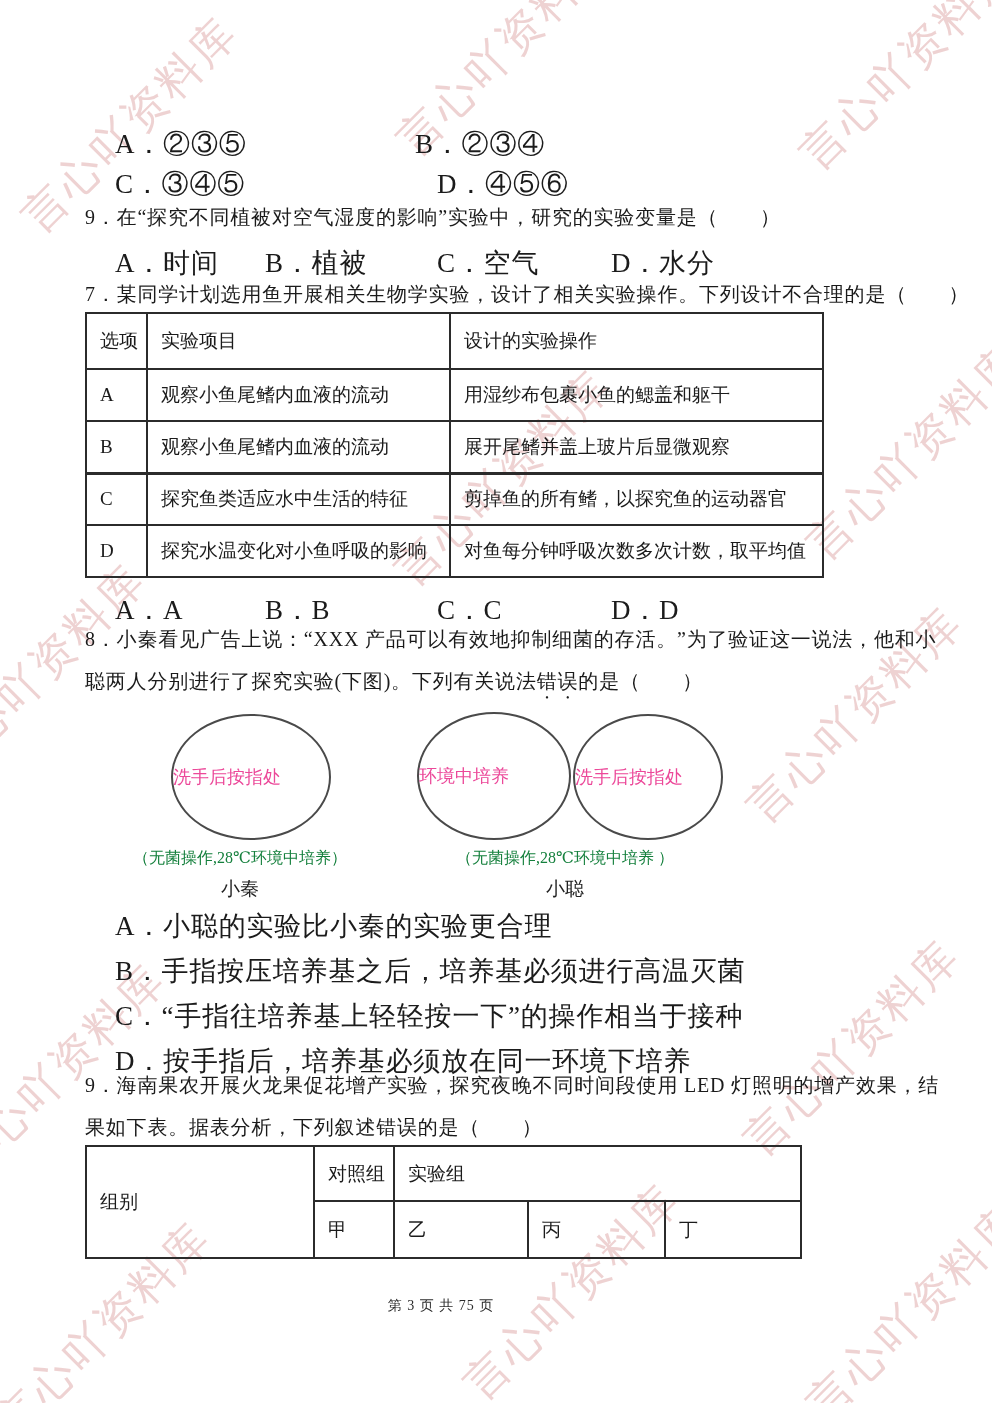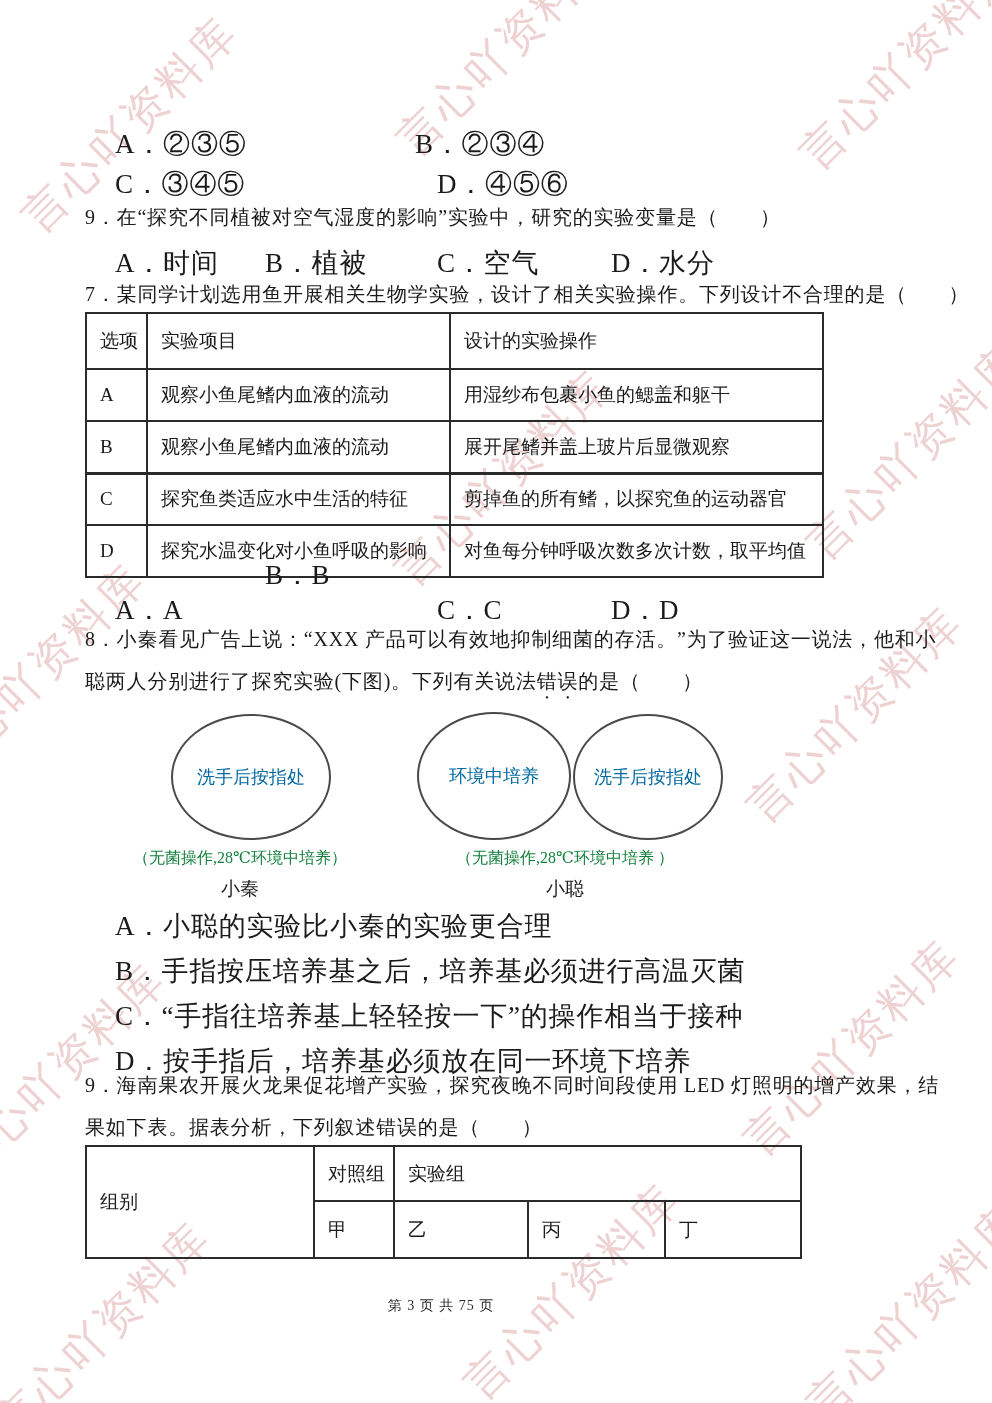--- a/index.html
+++ b/index.html
@@ -29,22 +29,22 @@
     font-size:19px;color:#1b1b1b;table-layout:fixed;
   }
   table.grid td{
     border:2px solid #2b2b2b;padding:0 0 0 13px;
     vertical-align:middle;text-align:left;overflow:hidden;white-space:nowrap;margin-left:35px;
   }
   table.grid tr.thick td{border-top:3px solid #2b2b2b;}
   .diagram{position:absolute;left:85px;top:700px;width:740px;height:205px;z-index:1;}
   .dish{
     position:absolute;border:2px solid #4a4a4a;border-radius:50%;
-    display:flex;align-items:center;justify-content:center;
-    font-size:18px;color:#0369a1;background:transparent;font-family:Liberation Serif, serif;
+    display:flex;align-items:center;
+    font-size:18px;color:#ec4899;background:transparent;font-family:Liberation Serif, serif;
   }
   .dcap{position:absolute;text-align:center;font-size:16px;white-space:nowrap;color:#15803d;}
   .dname{position:absolute;text-align:center;font-size:19px;white-space:nowrap;color:#222;}
   .footer{
     position:absolute;left:0;top:1297px;width:882px;text-align:center;
     font-size:14px;color:#2b2b2b;letter-spacing:1px;z-index:1;
     font-family:"Liberation Serif","DejaVu Serif",serif;
   }
 </style>
 </head>
@@ -107,21 +107,21 @@
     </tr>
     <tr style="height:52px">
       <td>D</td>
       <td>探究水温变化对小鱼呼吸的影响</td>
       <td>对鱼每分钟呼吸次数多次计数，取平均值</td>
     </tr>
   </tbody>
     </table>
 
   <div class="abs" style="left:115px;top:592px">A．A</div>
-  <div class="abs" style="left:265px;top:557px">B．B</div>
+  <div class="abs" style="left:265px;top:592px">B．B</div>
   <div class="abs" style="left:437px;top:592px">C．C</div>
   <div class="abs" style="left:611px;top:592px">D．D</div>
 
   <div class="abs stem" style="left:85px;top:626px">8．小秦看见广告上说：“XXX 产品可以有效地抑制细菌的存活。”为了验证这一说法，他和小</div>
   <div class="abs stem" style="left:85px;top:668px"><span>聪两人分别进行了探究实验(下图)。下列有关说法</span><span class="emph">错误</span><span>的是（　　）</span></div>
 
   <div class="diagram">
     <div class="dish" style="left:86px;top:14px;width:156px;height:122px">
         <span>洗手后按指处</span>
       </div>

